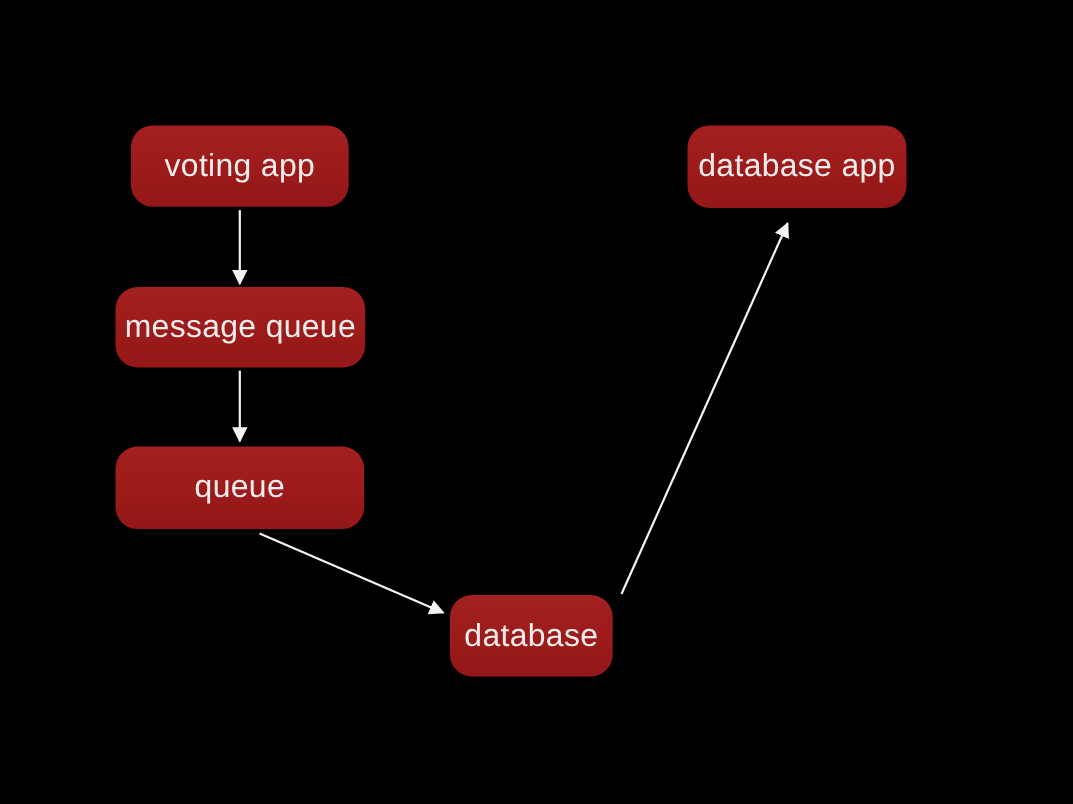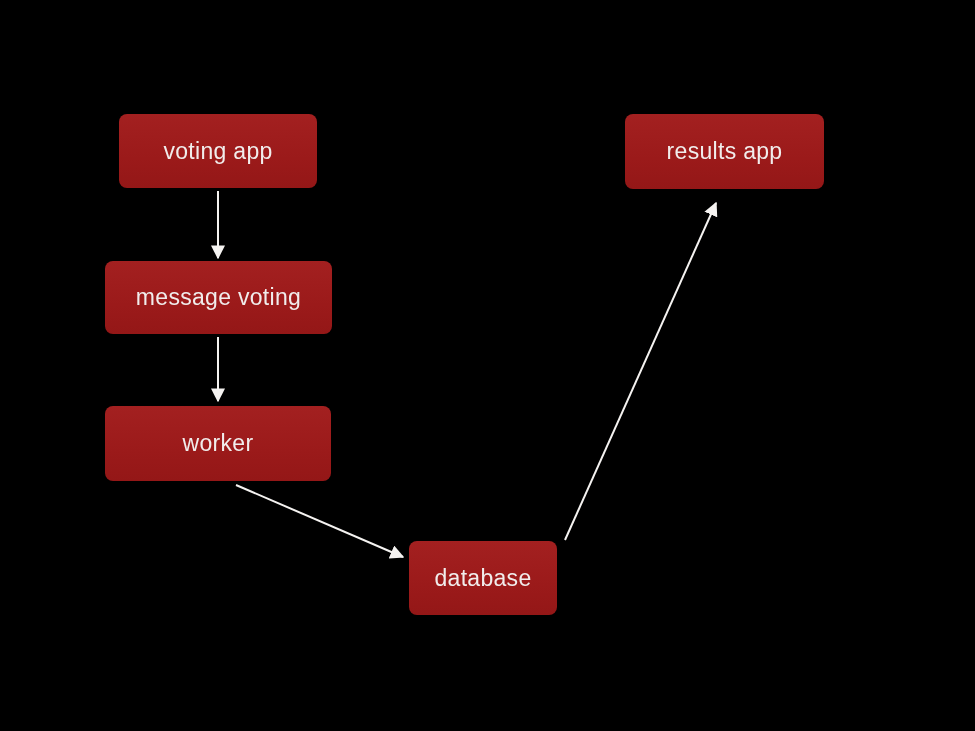--- a/index.html
+++ b/index.html
@@ -14,23 +14,23 @@
     background: #000000;
     overflow: hidden;
     font-family: "Liberation Sans", "DejaVu Sans", sans-serif;
   }
   .node {
     position: absolute;
     display: flex;
     align-items: center;
     justify-content: center;
     background: linear-gradient(180deg, #a32020 0%, #9b1a1a 60%, #941717 100%);
-    border-radius: 8px;
+    border-radius: 20px;
     color: #f1edec;
-    font-size: 23px;
+    font-size: 29px;
     font-weight: 400;
     letter-spacing: 0.3px;
     text-align: center;
     user-select: none;
   }
   #node-voting-app    { left: 119px; top: 114px; width: 198px; height: 74px; }
   #node-message-queue { left: 105px; top: 261px; width: 227px; height: 73px; }
   #node-worker        { left: 105px; top: 406px; width: 226px; height: 75px; }
   #node-database      { left: 409px; top: 541px; width: 148px; height: 74px; }
   #node-results-app   { left: 625px; top: 114px; width: 199px; height: 75px; }
@@ -59,21 +59,21 @@
       </marker>
     </defs>
     <line x1="218" y1="191" x2="218" y2="258" marker-end="url(#arrowhead)"></line>
     <line x1="218" y1="337" x2="218" y2="401" marker-end="url(#arrowhead)"></line>
     <line x1="236" y1="485" x2="403" y2="557" marker-end="url(#arrowhead)"></line>
     <line x1="565" y1="540" x2="716" y2="203" marker-end="url(#arrowhead)"></line>
   </svg>
 
   <div class="node" id="node-voting-app">voting app</div>
 
-  <div class="node" id="node-message-queue">message voting</div>
+  <div class="node" id="node-message-queue">message queue</div>
 
-  <div class="node" id="node-worker">worker</div>
+  <div class="node" id="node-worker">queue</div>
 
   <div class="node" id="node-database">database</div>
 
-  <div class="node" id="node-results-app">results app</div>
+  <div class="node" id="node-results-app">database app</div>
 
 </div>
 
 </body></html>

